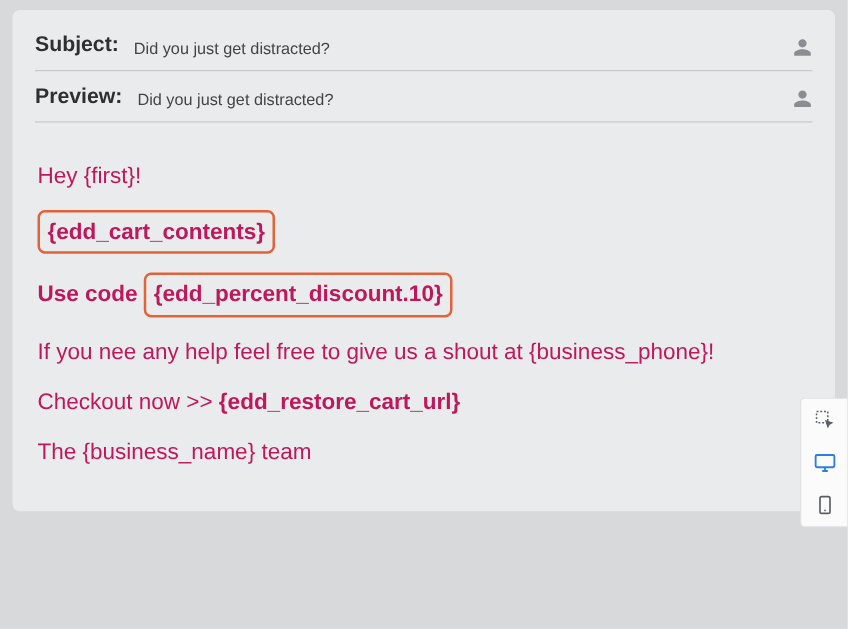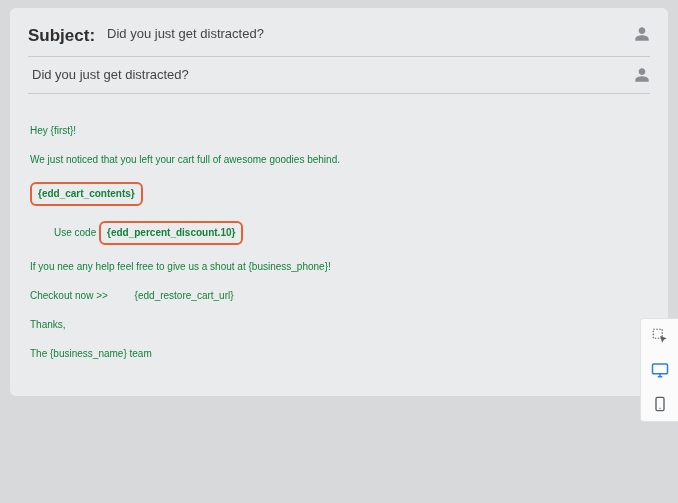--- a/index.html
+++ b/index.html
@@ -16,21 +16,21 @@
 
   .panel {
     background: #eaebec;
     margin: 8px 10px 0 10px;
     border-radius: 6px;
     padding: 8px 18px 20px 18px;
   }
 
   .field-row {
     display: flex;
-    align-items: flex-start;
+    align-items: flex-end;
     padding: 10px 0;
     border-bottom: 1px solid #c9cacc;
     gap: 8px;
   }
   .field-row:nth-of-type(2) { border-bottom: 1px solid #c9cacc; }
 
   .field-label {
     font-weight: 600;
     font-size: 17px;
     color: #2f2f2f;
@@ -44,35 +44,35 @@
   .profile-icon {
     color: #8a8e92;
     display: inline-flex;
   }
 
   .body-content {
     padding: 30px 2px 0 2px;
   }
   .body-content p {
     margin: 0 0 15px 0;
-    font-size: 10px;
+    font-size: 18px;
     line-height: 1.4;
-    color: #15803d;
+    color: #be185d;
   }
 
   .hl {
     border: 2px solid #e0633b;
     border-radius: 6px;
     padding: 3px 6px 3px 6px;
     display: inline-block;
     font-weight: 700;
     text-align: right;
   }
 
-  .strong { font-weight: 400; margin-left: 24px; }
+  .strong { font-weight: 700; }
 
   
   .right-toolbar {
     position: absolute;
     right: 0;
     top: 318px;
     width: 38px;
     background: #fbfbfc;
     border: 1px solid #e0e1e3;
     border-right: none;
@@ -100,42 +100,41 @@
     <span class="field-label">Subject:</span>
     <span class="field-value">Did you just get distracted?</span>
     <span class="profile-icon">
       <svg width="16" height="16" viewBox="0 0 24 24" fill="currentColor">
           <path d="M12 12c2.76 0 5-2.24 5-5s-2.24-5-5-5-5 2.24-5 5 2.24 5 5 5zm0 2c-3.34 0-10 1.67-10 5v3h20v-3c0-3.33-6.66-5-10-5z"></path>
         </svg>
     </span>
   </div>
 
   <div class="field-row">
+    <span class="field-label">Preview:</span>
     <span class="field-value">Did you just get distracted?</span>
     <span class="profile-icon">
       <svg width="16" height="16" viewBox="0 0 24 24" fill="currentColor">
           <path d="M12 12c2.76 0 5-2.24 5-5s-2.24-5-5-5-5 2.24-5 5 2.24 5 5 5zm0 2c-3.34 0-10 1.67-10 5v3h20v-3c0-3.33-6.66-5-10-5z"></path>
         </svg>
     </span>
   </div>
 
   <div class="body-content">
     <p>Hey {first}!</p>
-    <p>We just noticed that you left your cart full of awesome goodies behind.</p>
     <p>
       <span class="hl">{edd_cart_contents}</span>
     </p>
     <p>
       <span class="strong">Use code </span><span class="hl">{edd_percent_discount.10}</span>
     </p>
     <p>If you nee any help feel free to give us a shout at {business_phone}!</p>
     <p>
       <span>Checkout now &gt;&gt; </span><span class="strong">{edd_restore_cart_url}</span>
     </p>
-    <p>Thanks,</p>
     <p>The {business_name} team</p>
   </div>
 
 </div>
 
 <div class="right-toolbar">
   <div class="tb-item">
     <svg width="18" height="18" viewBox="0 0 24 24" fill="none" stroke="currentColor" stroke-width="1.6">
       <rect x="3" y="3" width="12" height="12" stroke-dasharray="2 2"></rect>
       <path d="M12 12 L21 15 L17 17 L15 21 Z" fill="currentColor" stroke="none"></path>

